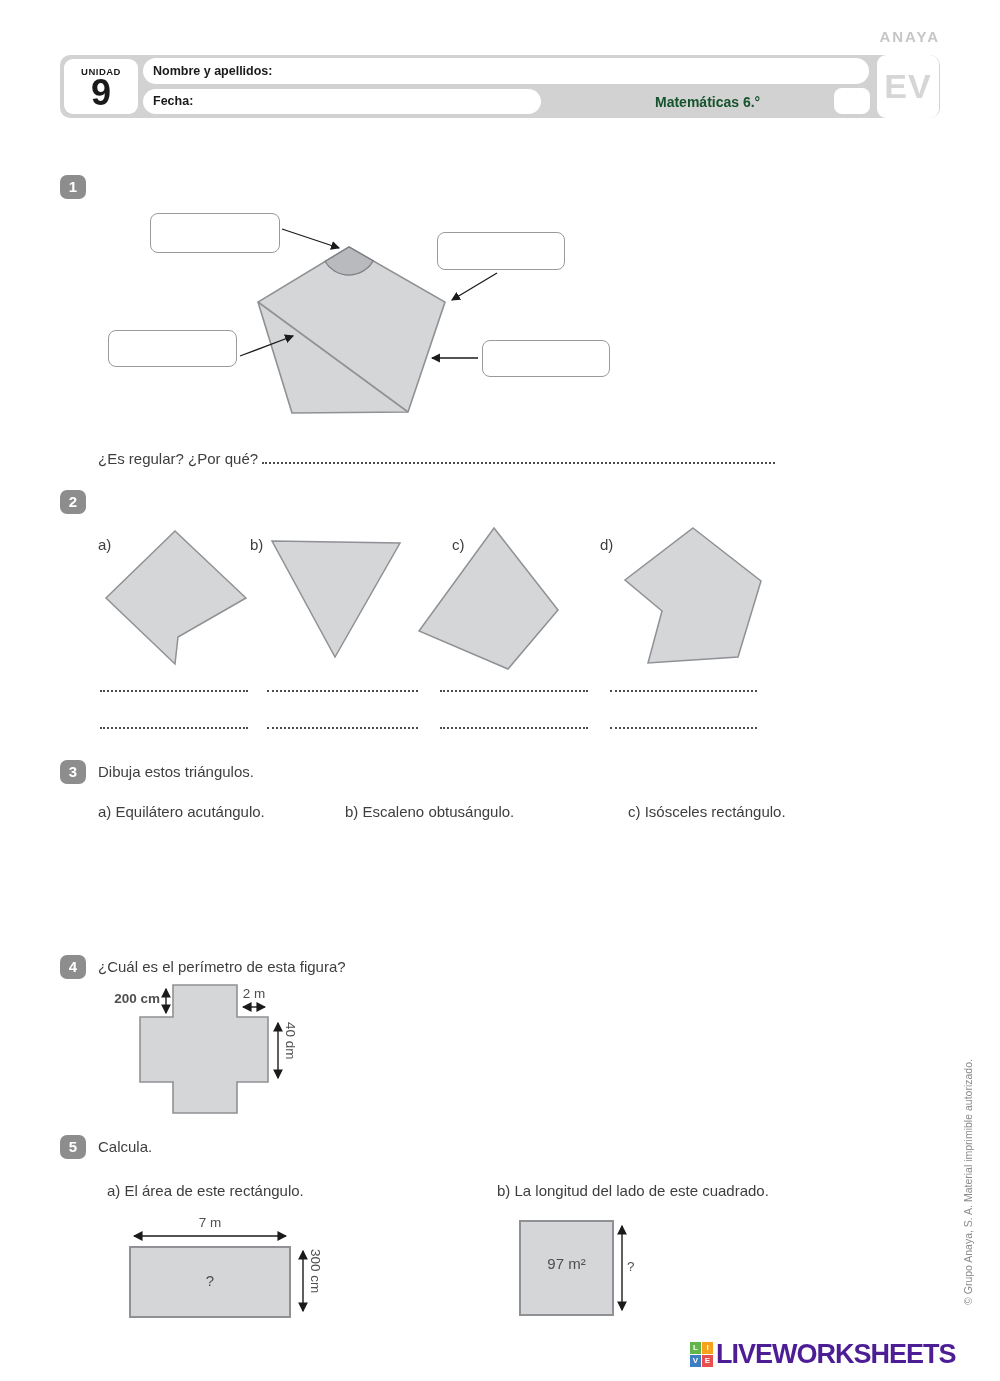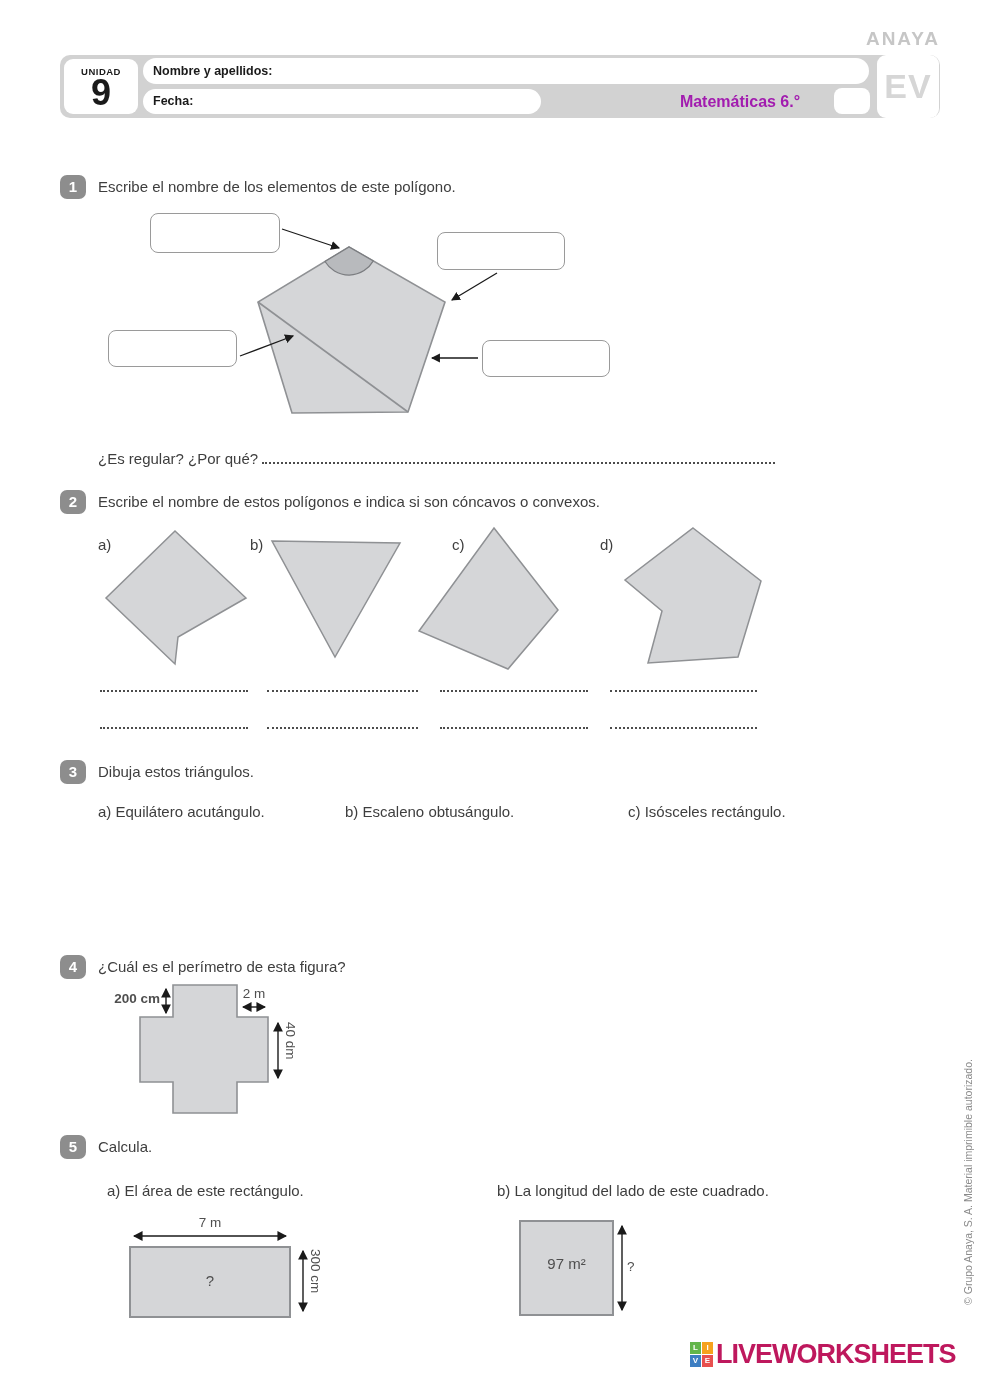--- a/index.html
+++ b/index.html
@@ -1,49 +1,49 @@
 <!DOCTYPE html>
 <html><head>
 <meta charset="utf-8">
 <style>
   * { margin:0; padding:0; box-sizing:border-box; }
   body { background:#ffffff; font-family:"Liberation Sans", sans-serif; }
   #page { position:relative; width:1000px; height:1381px; background:#fff; overflow:hidden; }
   .abs { position:absolute; }
 
   
-  .brand { color:#c6c6c6; font-weight:bold; font-size:19px; letter-spacing:2px; }
+  .brand { color:#c6c6c6; font-weight:bold; font-size:15px; letter-spacing:2px; }
   .band  { background:#d2d2d2; border-radius:10px; }
   .wbox  { background:#ffffff; border-radius:9px; }
   .unitbox { text-align:center; }
   .unit-lab { font-size:9.5px; font-weight:bold; color:#1a1a1a; letter-spacing:.5px; margin-top:7px; }
   .unit-num { font-size:36px; font-weight:bold; color:#1a1a1a; line-height:.9; }
   .fieldbar { background:#fff; border-radius:13px; font-weight:bold; font-size:12.5px; color:#1a1a1a; padding-left:10px; }
-  .subject  { font-weight:bold; font-size:16px; color:#a21caf; text-align:center; }
+  .subject  { font-weight:bold; font-size:14px; color:#14532d; text-align:left; }
   .ev { color:#d6d6d6; font-size:34px; font-weight:800; letter-spacing:1px; text-align:center; }
 
   
   .badge { width:26px; height:24px; background:#8d8d8d; border-radius:7px; color:#fff;
            font-weight:bold; font-size:15px; text-align:center; line-height:24px; }
   .prompt { font-size:15px; color:#3e3e3e; }
   .dim { font-size:13.5px; color:#4f4f4f; white-space:nowrap; }
   .vtext { writing-mode:vertical-rl; }
   .label-box { background:#fff; border:1.5px solid #9a9a9a; border-radius:8px; z-index:1; }
   .dots { border-top:2px dotted #4c4c4c; height:0; }
   .qline { display:flex; align-items:flex-end; }
   .qline .dotfill { flex:1; border-bottom:2px dotted #4c4c4c; margin-left:4px; margin-bottom:3px; }
   svg.layer { position:absolute; left:0; top:0; z-index:2; pointer-events:none; }
   .txt { z-index:3; }
 
   
   .copyright { color:#8a8a8a; font-size:10.5px; text-align:center;
                transform:rotate(-90deg); white-space:nowrap; }
   .lw-grid { display:grid; grid-template-columns:11px 11px; grid-auto-rows:12px; gap:1px; }
   .lw-grid span { display:block; color:#fff; font-size:8px; font-weight:bold; text-align:center; line-height:12px; }
-  .lw-text { color:#be185d; font-size:27px; font-weight:800; letter-spacing:-1px; }
+  .lw-text { color:#4c1d95; font-size:27px; font-weight:800; letter-spacing:-1px; }
 </style>
 </head>
 <body>
 
 <div id="page">
 
   <div class="abs brand txt" style="left:858px; top:28px; width:82px; text-align:right;">ANAYA</div>
 
   <div class="abs band" style="left:60px; top:55px; width:880px; height:63px;"></div>
 
@@ -56,34 +56,32 @@
 
   <div class="abs fieldbar" style="left:143px; top:58px; width:726px; height:26px; line-height:26px; z-index:1;">Nombre y apellidos:</div>
 
   <div class="abs subject txt" style="left:655px; top:90px; width:170px; height:24px; line-height:24px; z-index:1;">Matemáticas 6.°</div>
 
   <div class="abs wbox" style="left:834px; top:88px; width:36px; height:26px; border-radius:8px; z-index:1;"></div>
 
   <div class="abs wbox ev" style="left:877px; top:55px; width:62px; height:63px; line-height:63px; z-index:1;">EV</div>
 
   <div class="abs badge txt" style="left:60px; top:175px;">1</div>
-  <div class="abs prompt txt" style="left:98px; top:178px; width:700px;">Escribe el nombre de los elementos de este polígono.</div>
 
   <div class="abs label-box" style="left:150px; top:213px; width:130px; height:40px;"></div>
   <div class="abs label-box" style="left:437px; top:232px; width:128px; height:38px;"></div>
   <div class="abs label-box" style="left:108px; top:330px; width:129px; height:37px;"></div>
   <div class="abs label-box" style="left:482px; top:340px; width:128px; height:37px;"></div>
 
   <div class="abs prompt qline txt" style="left:98px; top:450px; width:677px;">
     <span>¿Es regular? ¿Por qué?</span>
     <span class="dotfill"></span>
   </div>
 
   <div class="abs badge txt" style="left:60px; top:490px;">2</div>
-  <div class="abs prompt txt" style="left:98px; top:493px; width:750px;">Escribe el nombre de estos polígonos e indica si son cóncavos o convexos.</div>
 
   <div class="abs prompt txt" style="left:98px;  top:536px;">a)</div>
   <div class="abs prompt txt" style="left:250px; top:536px;">b)</div>
   <div class="abs prompt txt" style="left:452px; top:536px;">c)</div>
   <div class="abs prompt txt" style="left:600px; top:536px;">d)</div>
 
   <div class="abs dots" style="left:100px; top:690px; width:148px;"></div>
   <div class="abs dots" style="left:267px; top:690px; width:151px;"></div>
   <div class="abs dots" style="left:440px; top:690px; width:148px;"></div>
   <div class="abs dots" style="left:610px; top:690px; width:147px;"></div>

